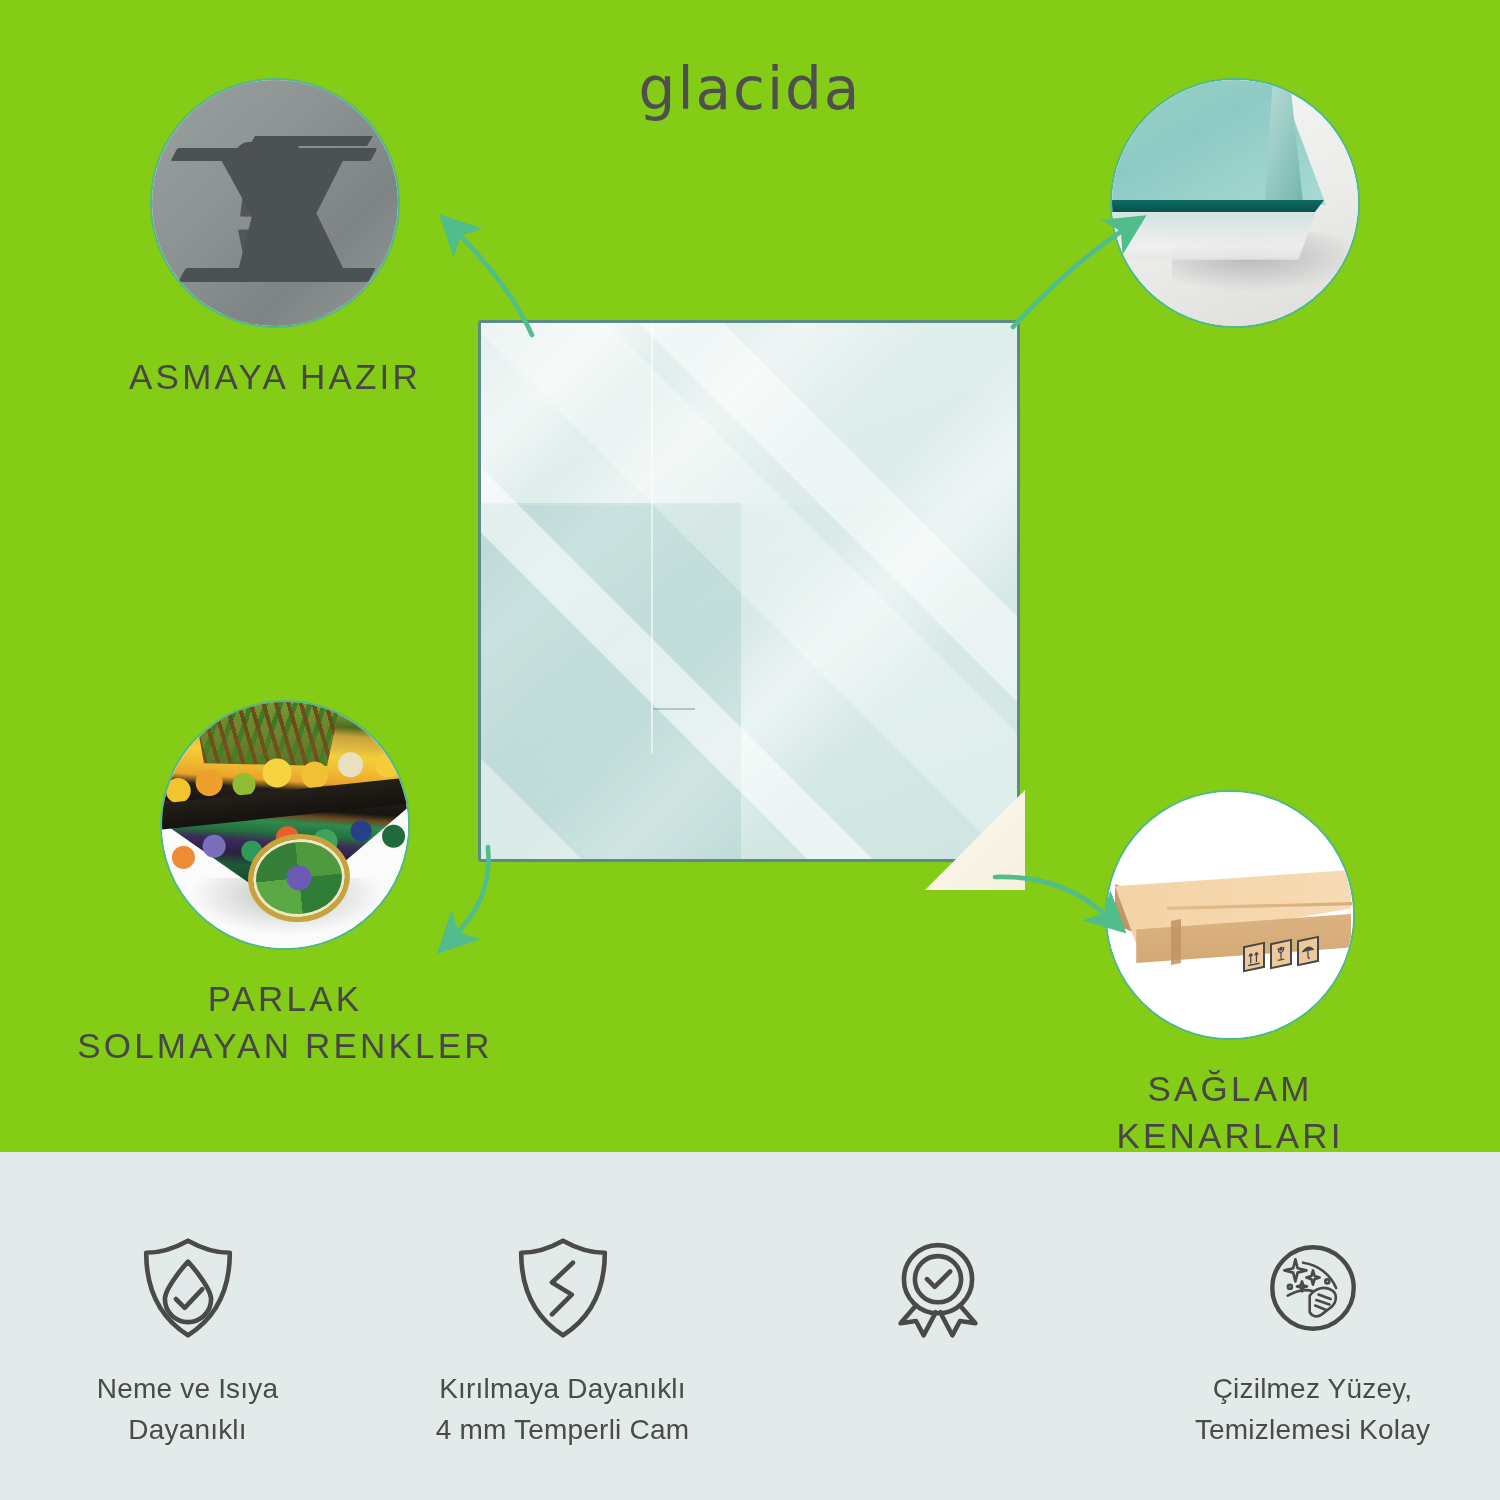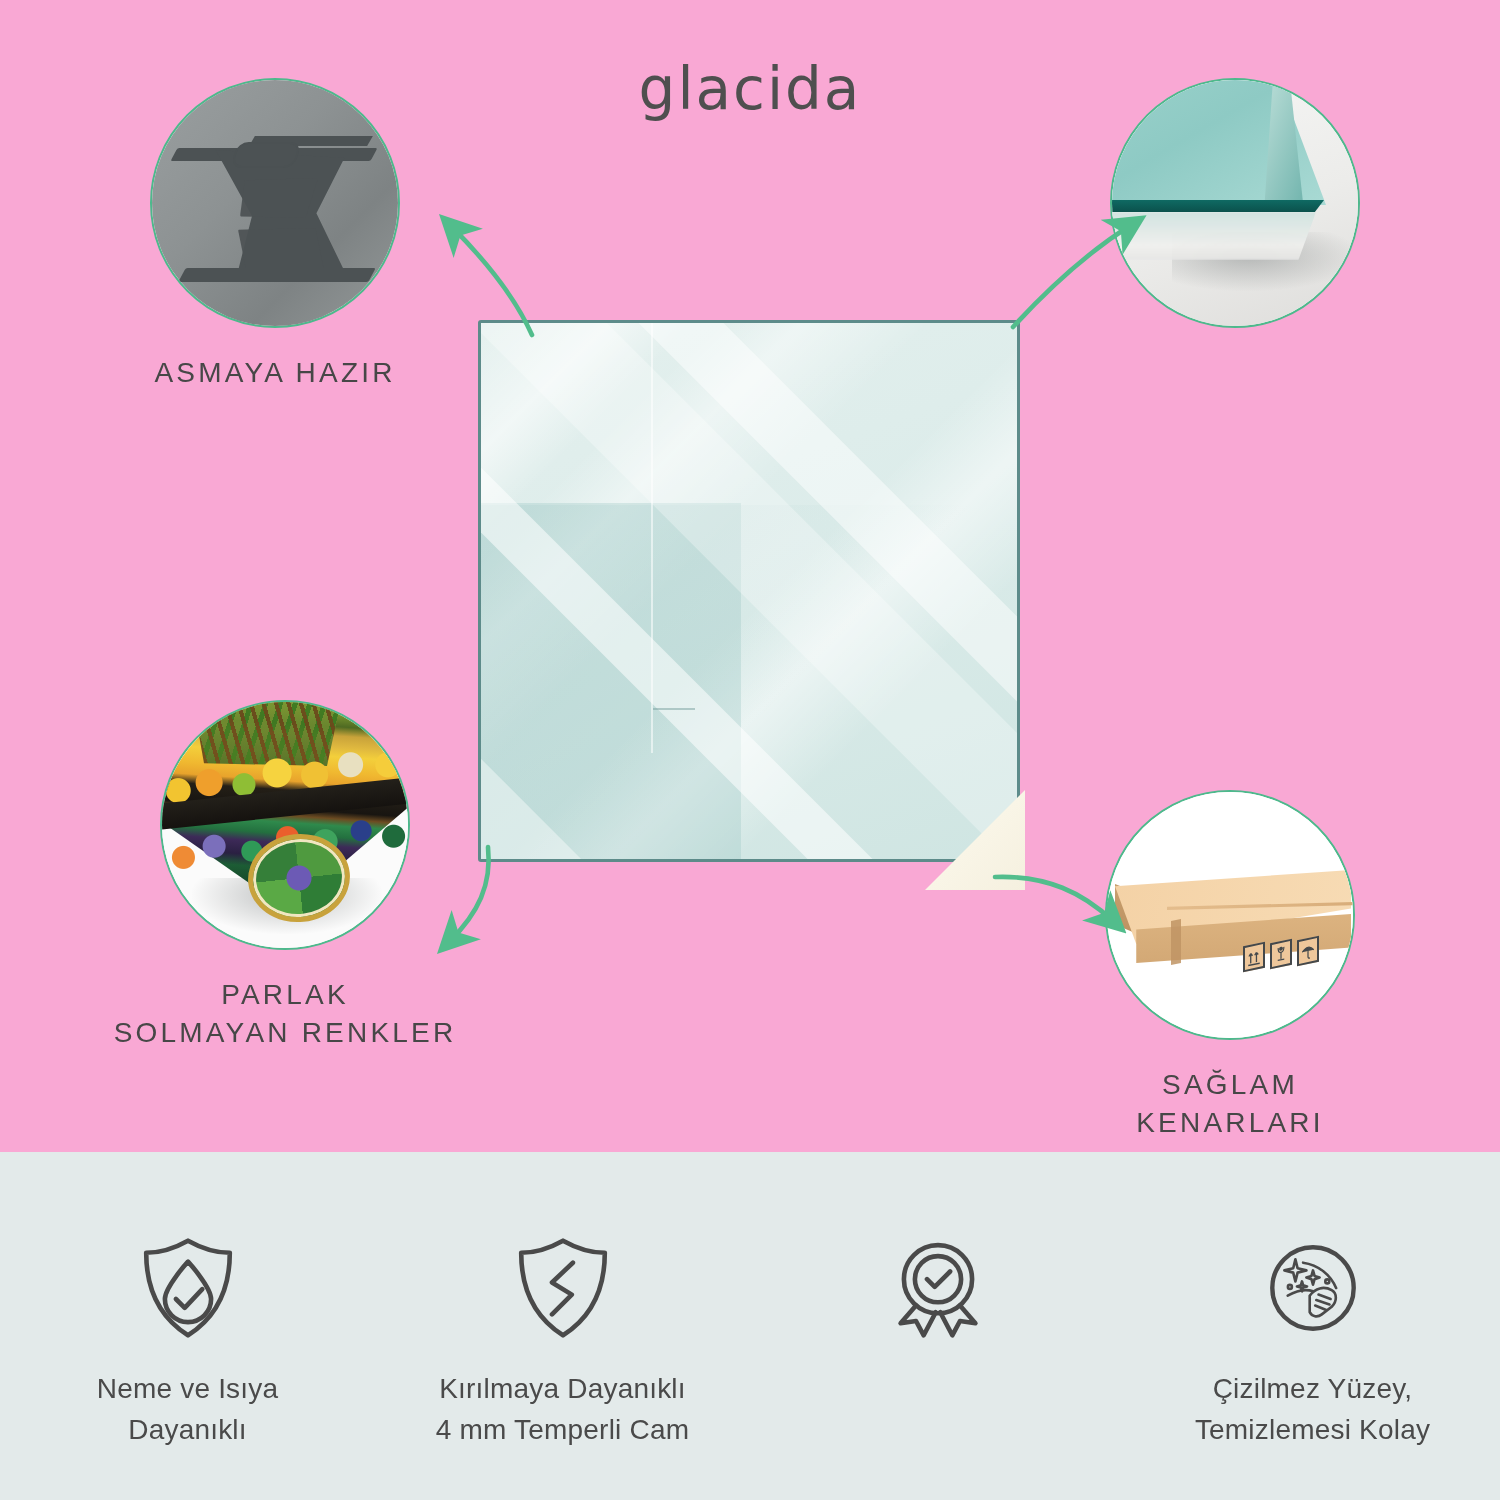--- a/index.html
+++ b/index.html
@@ -3,40 +3,40 @@
 <meta charset="utf-8">
 <style>
   html,body{margin:0;padding:0;}
   body{
     width:1500px;height:1500px;
     background:#ffffff;
     font-family:"Liberation Sans","DejaVu Sans",sans-serif;
     overflow:hidden;
     position:relative;
   }
-  #page{position:relative;width:1500px;height:1500px;background:#f9a8d4;}
+  #page{position:relative;width:1500px;height:1500px;background:#84cc16;}
 
   
   .brand{
     position:absolute;left:0;top:55px;width:1500px;text-align:center;
     font-size:58px;font-weight:400;letter-spacing:2px;color:#4f4f4f;
     font-family:"DejaVu Sans",sans-serif;
   }
 
   
   .feature{position:absolute;}
   .circle{
     width:250px;height:250px;border-radius:50%;
     border:2px solid #4db98c;
     overflow:hidden;position:relative;background:#fff;
     box-sizing:border-box;
   }
   .f-caption{
     margin-top:26px;text-align:center;
-    font-size:28px;letter-spacing:3.2px;color:#474747;font-weight:400;
+    font-size:35px;letter-spacing:3.2px;color:#474747;font-weight:400;
     line-height:1.34;white-space:pre-line;
   }
 
   
   #feat-hang{left:150px;top:78px;width:250px;}
   #feat-edge{left:1110px;top:78px;width:250px;}
   #feat-color{left:160px;top:700px;width:250px;}
   #feat-pack{left:1105px;top:790px;width:250px;}
   #feat-color .f-caption{width:420px;margin-left:-85px;}
   #feat-pack  .f-caption{width:400px;margin-left:-75px;}

